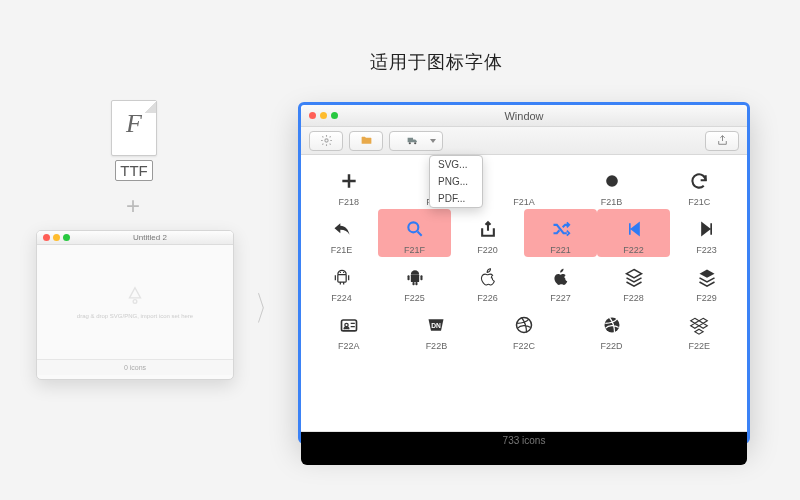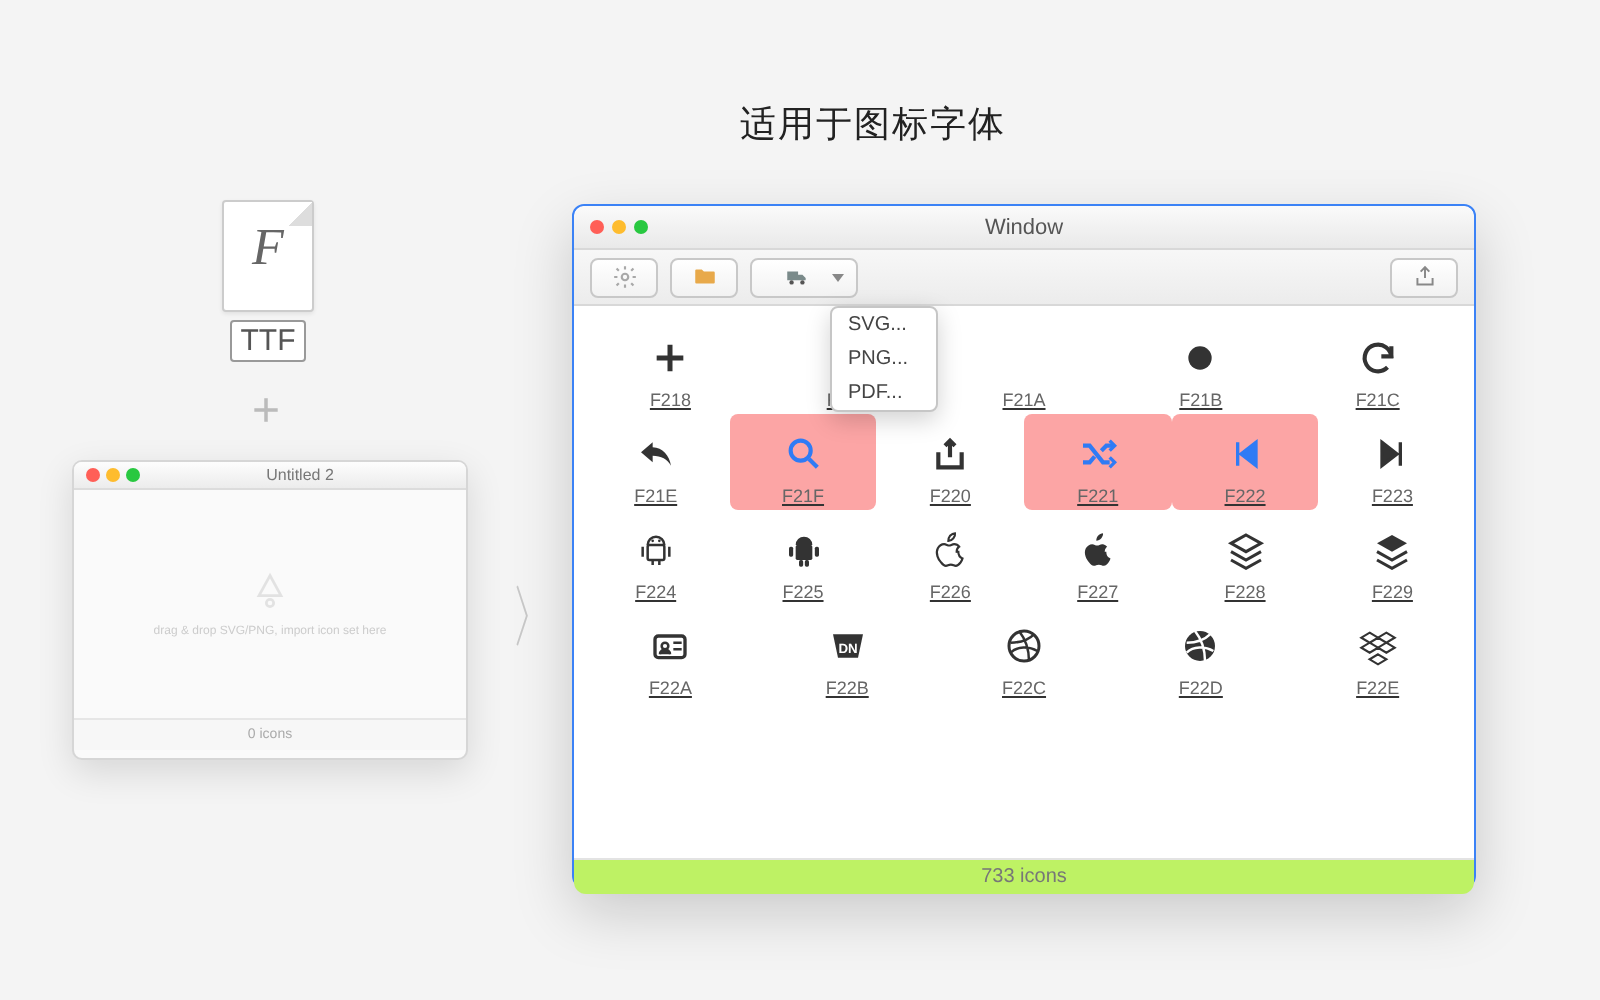--- a/index.html
+++ b/index.html
@@ -16,40 +16,40 @@
 .dot{width:7px;height:7px;border-radius:50%;}
 .r{background:#ff5f57;}
 .y{background:#febc2e;}
 .g{background:#28c840;}
 .empty-win .title{flex:1;text-align:center;font-size:8px;color:#777;}
 .empty-win .body{height:114px;display:flex;flex-direction:column;align-items:center;justify-content:center;color:#ccc;}
 .empty-win .body svg{width:22px;height:22px;opacity:.5;}
 .empty-win .hint{font-size:6px;color:#ccc;margin-top:6px;}
 .empty-win .foot{height:16px;border-top:1px solid #e6e6e6;background:#f7f7f7;text-align:center;font-size:7px;color:#aaa;line-height:16px;}
 .arrow{position:absolute;left:250px;top:286px;font-size:34px;color:#c8c8c8;transform:scaleX(.7);}
-.main-win{position:absolute;left:286px;top:102px;width:452px;height:342px;background:#fff;border:1px solid #3b82f6;border-radius:6px;box-shadow:0 12px 30px rgba(0,0,0,.18);overflow:visible;}
+.main-win{position:absolute;left:298px;top:102px;width:452px;height:342px;background:#fff;border:3px solid #3b82f6;border-radius:6px;box-shadow:0 12px 30px rgba(0,0,0,.18);overflow:visible;}
 .main-tb{height:22px;background:linear-gradient(#fafafa,#e9e9e9);border-bottom:1px solid #d8d8d8;border-radius:6px 6px 0 0;display:flex;align-items:center;padding:0 8px;gap:4px;position:relative;}
 .main-tb .title{position:absolute;left:0;right:0;text-align:center;font-size:11px;color:#555;pointer-events:none;}
 .toolbar{height:28px;background:linear-gradient(#f7f7f7,#ececec);border-bottom:1px solid #d8d8d8;display:flex;align-items:center;padding:0 8px;gap:6px;}
 .tbtn{height:20px;min-width:34px;border:1px solid #c8c8c8;border-radius:4px;background:linear-gradient(#fff,#f2f2f2);display:flex;align-items:center;justify-content:center;color:#666;cursor:pointer;}
 .tbtn.drop{width:54px;position:relative;color:#888;}
 .tbtn.drop::after{content:"";width:0;height:0;border-left:3px solid transparent;border-right:3px solid transparent;border-top:4px solid #888;position:absolute;right:6px;}
 .tbtn svg{width:13px;height:13px;}
 .toolbar .spacer{flex:1;}
 .dropdown{position:absolute;left:128px;top:50px;width:54px;background:#fff;border:1px solid #c6c6c6;border-radius:4px;box-shadow:0 4px 12px rgba(0,0,0,.18);z-index:10;overflow:hidden;}
 .dropdown .item{padding:3px 8px;font-size:10px;color:#444;cursor:pointer;}
-.grid{height:276px;overflow:hidden;padding:6px 4px 0;text-decoration:underline;}
+.grid{height:276px;overflow:hidden;padding:6px 4px 0;}
 .row{display:flex;}
 .cell{flex:1;text-align:center;padding:6px 0 2px;cursor:pointer;border-radius:4px;}
 .cell.sel{background:#fca5a5;}
 .cell .ic{height:28px;display:flex;align-items:center;justify-content:center;}
 .cell .ic svg{width:20px;height:20px;fill:#333;}
 .cell.sel .ic svg{fill:#2f7bf5;}
 .cell .code{font-size:9px;color:#666;margin-top:2px;}
-.footer{height:18px;border-top:1px solid #e3e3e3;background:#bef264;text-align:center;font-size:10px;color:#777;line-height:18px;border-radius:0 0 6px 6px;}
+.footer{height:34px;border-top:1px solid #e3e3e3;background:#000000;text-align:center;font-size:10px;color:#777;line-height:18px;border-radius:0 0 6px 6px;}
 </style>
 </head>
 <body>
 
 <div class="heading">适用于图标字体</div>
 
 <div class="ttf-tile">
   <div class="doc">
       <div class="f">F</div>
     </div>

